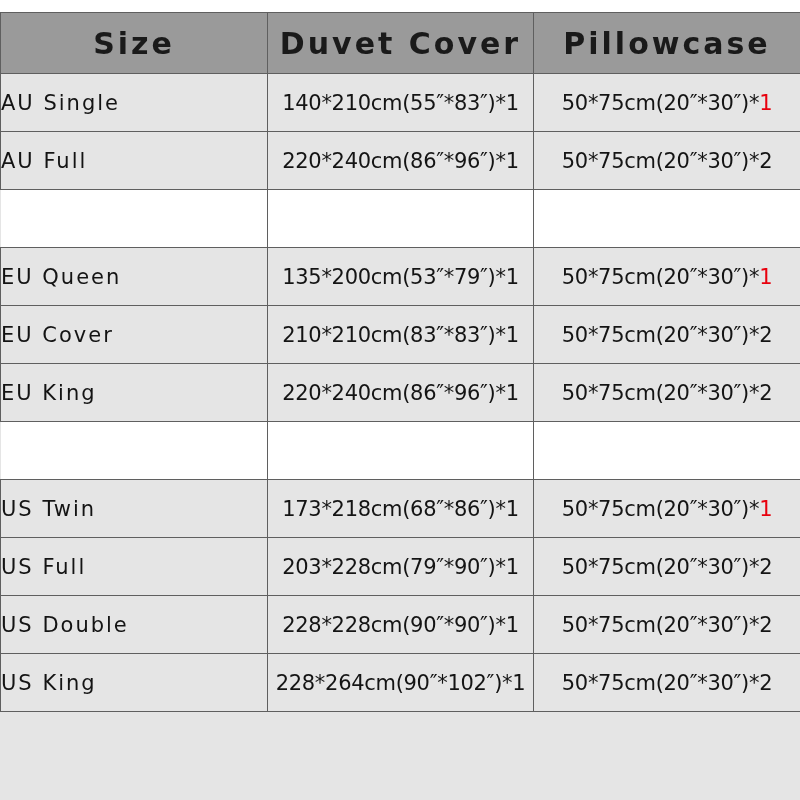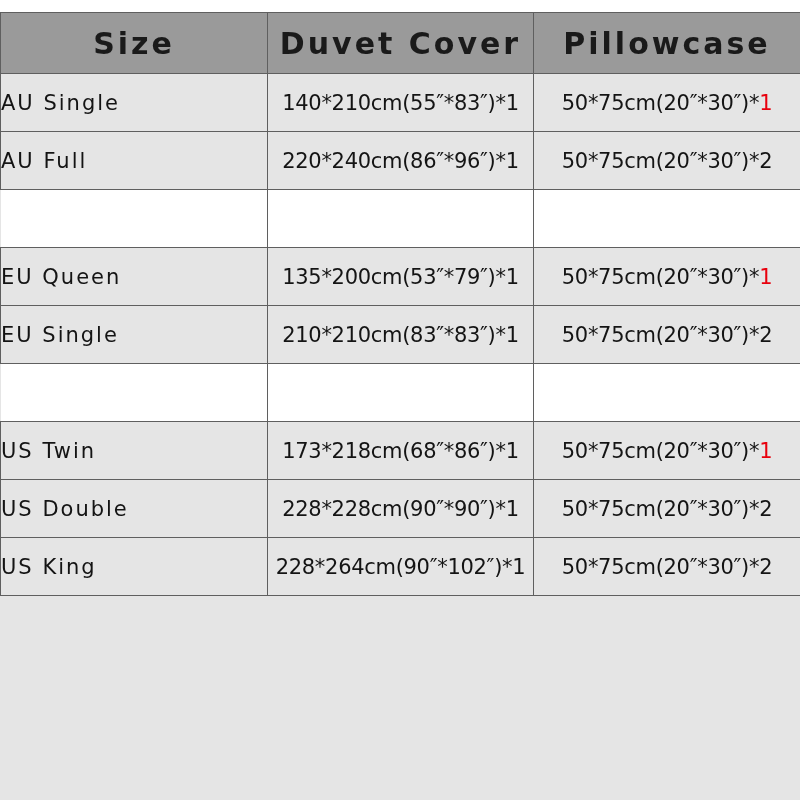--- a/index.html
+++ b/index.html
@@ -119,33 +119,43 @@
           <td class="blank-outer"></td>
           <td></td>
           <td class="blank-outer"></td>
         </tr>
         <tr class="data-row">
           <td class="size-cell">EU Queen</td>
           <td class="spec-cell">135*200cm(53″*79″)*1</td>
           <td class="spec-cell"><span>50*75cm(20″*30″)*</span><span class="qty-red">1</span></td>
         </tr>
         <tr class="data-row">
-          <td class="size-cell">EU Single</td>
+          <td class="size-cell">EU Cover</td>
           <td class="spec-cell">210*210cm(83″*83″)*1</td>
+          <td class="spec-cell"><span>50*75cm(20″*30″)*</span><span>2</span></td>
+        </tr>
+        <tr class="data-row">
+          <td class="size-cell">EU King</td>
+          <td class="spec-cell">220*240cm(86″*96″)*1</td>
           <td class="spec-cell"><span>50*75cm(20″*30″)*</span><span>2</span></td>
         </tr>
         <tr class="spacer-row">
           <td class="blank-outer"></td>
           <td></td>
           <td class="blank-outer"></td>
         </tr>
         <tr class="data-row">
           <td class="size-cell">US Twin</td>
           <td class="spec-cell">173*218cm(68″*86″)*1</td>
           <td class="spec-cell"><span>50*75cm(20″*30″)*</span><span class="qty-red">1</span></td>
+        </tr>
+        <tr class="data-row">
+          <td class="size-cell">US Full</td>
+          <td class="spec-cell">203*228cm(79″*90″)*1</td>
+          <td class="spec-cell"><span>50*75cm(20″*30″)*</span><span>2</span></td>
         </tr>
         <tr class="data-row">
           <td class="size-cell">US Double</td>
           <td class="spec-cell">228*228cm(90″*90″)*1</td>
           <td class="spec-cell"><span>50*75cm(20″*30″)*</span><span>2</span></td>
         </tr>
         <tr class="data-row">
           <td class="size-cell">US King</td>
           <td class="spec-cell">228*264cm(90″*102″)*1</td>
           <td class="spec-cell"><span>50*75cm(20″*30″)*</span><span>2</span></td>

